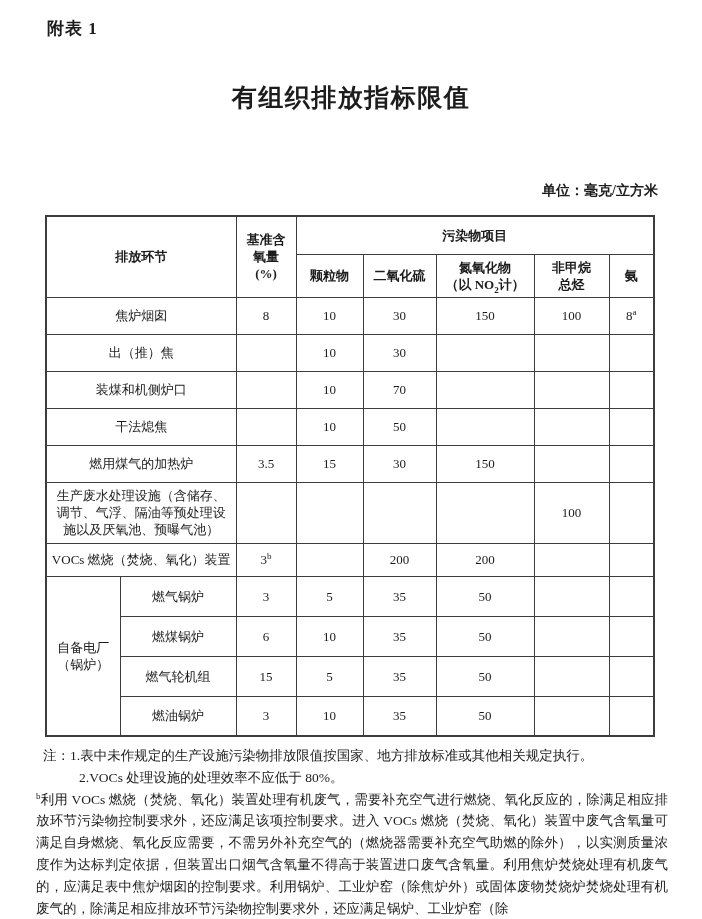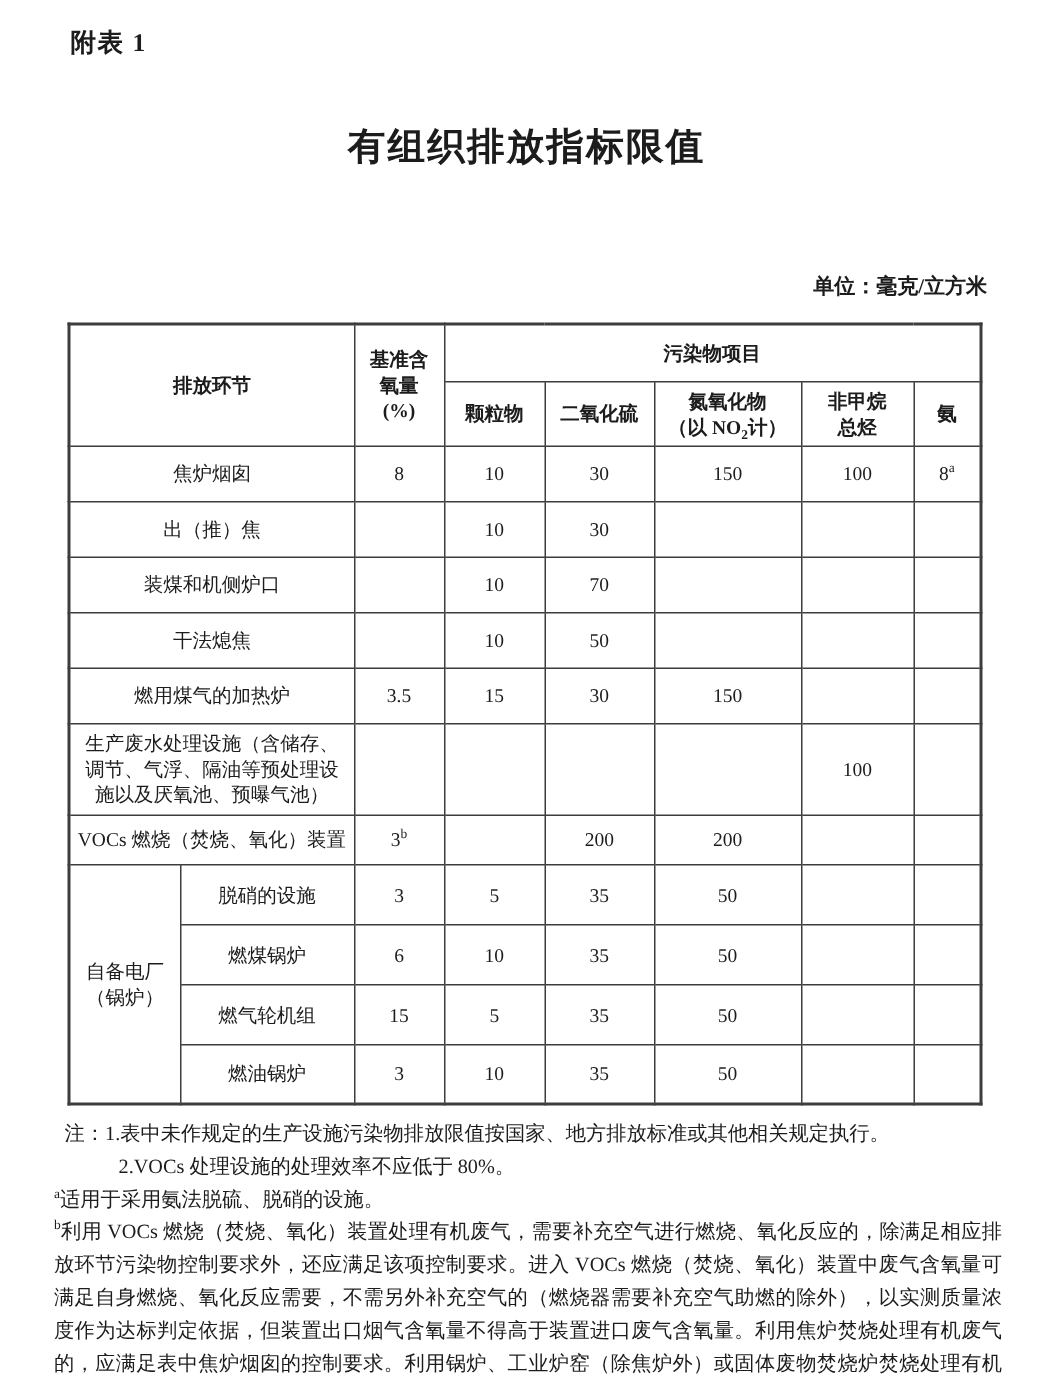--- a/index.html
+++ b/index.html
@@ -162,21 +162,21 @@
         <td colspan="2" class="lbl">VOCs 燃烧（焚烧、氧化）装置</td>
         <td><span>3</span><sup>b</sup></td>
         <td></td>
         <td>200</td>
         <td>200</td>
         <td></td>
         <td></td>
       </tr>
       <tr class="b">
         <td rowspan="4" class="lbl grp">自备电厂（锅炉）</td>
-        <td class="lbl">脱硝的设施</td>
+        <td class="lbl">燃气锅炉</td>
         <td>3</td>
         <td>5</td>
         <td>35</td>
         <td>50</td>
         <td></td>
         <td></td>
       </tr>
       <tr class="b">
         <td class="lbl">燃煤锅炉</td>
         <td>6</td>
@@ -203,17 +203,16 @@
         <td>50</td>
         <td></td>
         <td></td>
       </tr>
     </tbody>
   </table>
 
   <div class="notes">
     <div class="noteline"><span>注：</span><span>1.表中未作规定的生产设施污染物排放限值按国家、地方排放标准或其他相关规定执行。</span></div>
     <div class="noteline note2">2.VOCs 处理设施的处理效率不应低于 80%。</div>
-    <div class="fnote"><sup>a</sup><span>适用于采用氨法脱硫、脱硝的设施。</span></div>
     <div class="fnote just"><sup>b</sup><span>利用 VOCs 燃烧（焚烧、氧化）装置处理有机废气，需要补充空气进行燃烧、氧化反应的，除满足相应排放环节污染物控制要求外，还应满足该项控制要求。进入 VOCs 燃烧（焚烧、氧化）装置中废气含氧量可满足自身燃烧、氧化反应需要，不需另外补充空气的（燃烧器需要补充空气助燃的除外），以实测质量浓度作为达标判定依据，但装置出口烟气含氧量不得高于装置进口废气含氧量。利用焦炉焚烧处理有机废气的，应满足表中焦炉烟囱的控制要求。利用锅炉、工业炉窑（除焦炉外）或固体废物焚烧炉焚烧处理有机废气的，除满足相应排放环节污染物控制要求外，还应满足锅炉、工业炉窑（除</span></div>
   </div>
 
 </div>
 
 </body></html>

